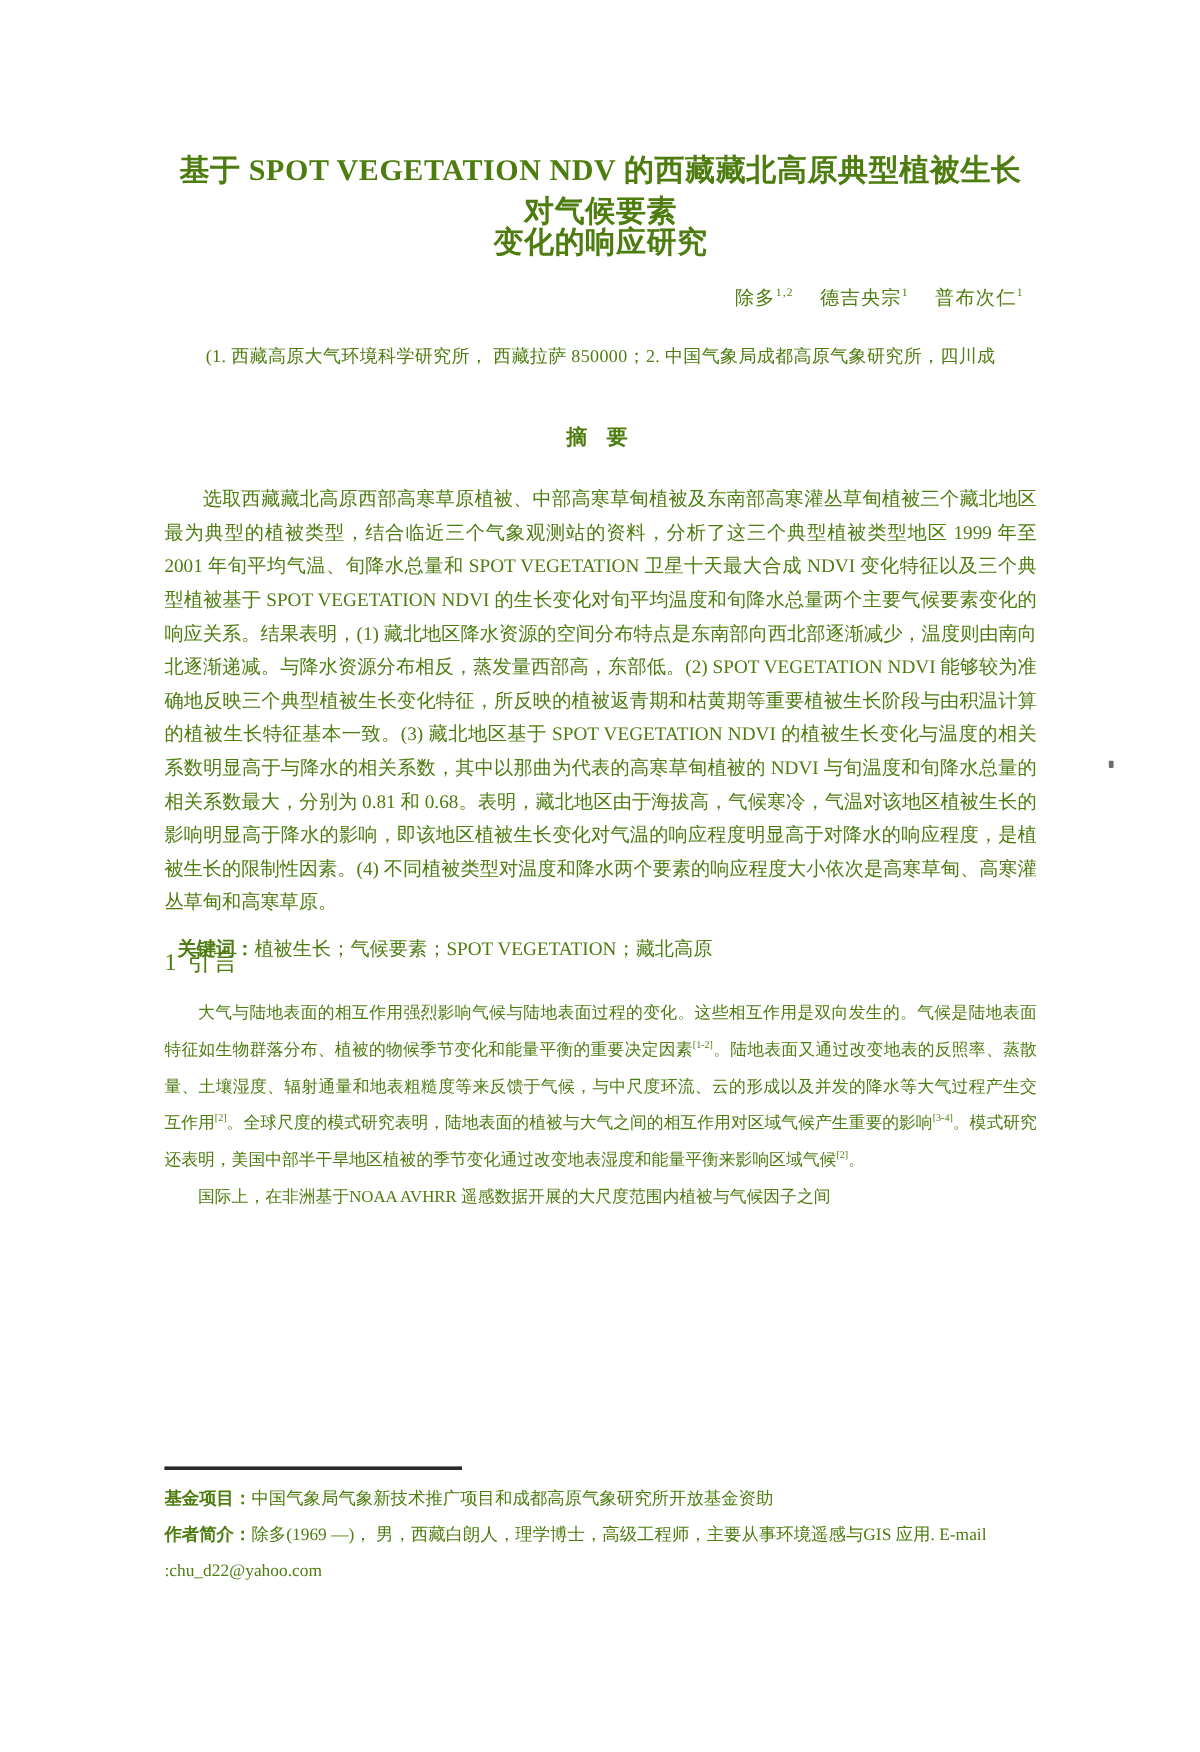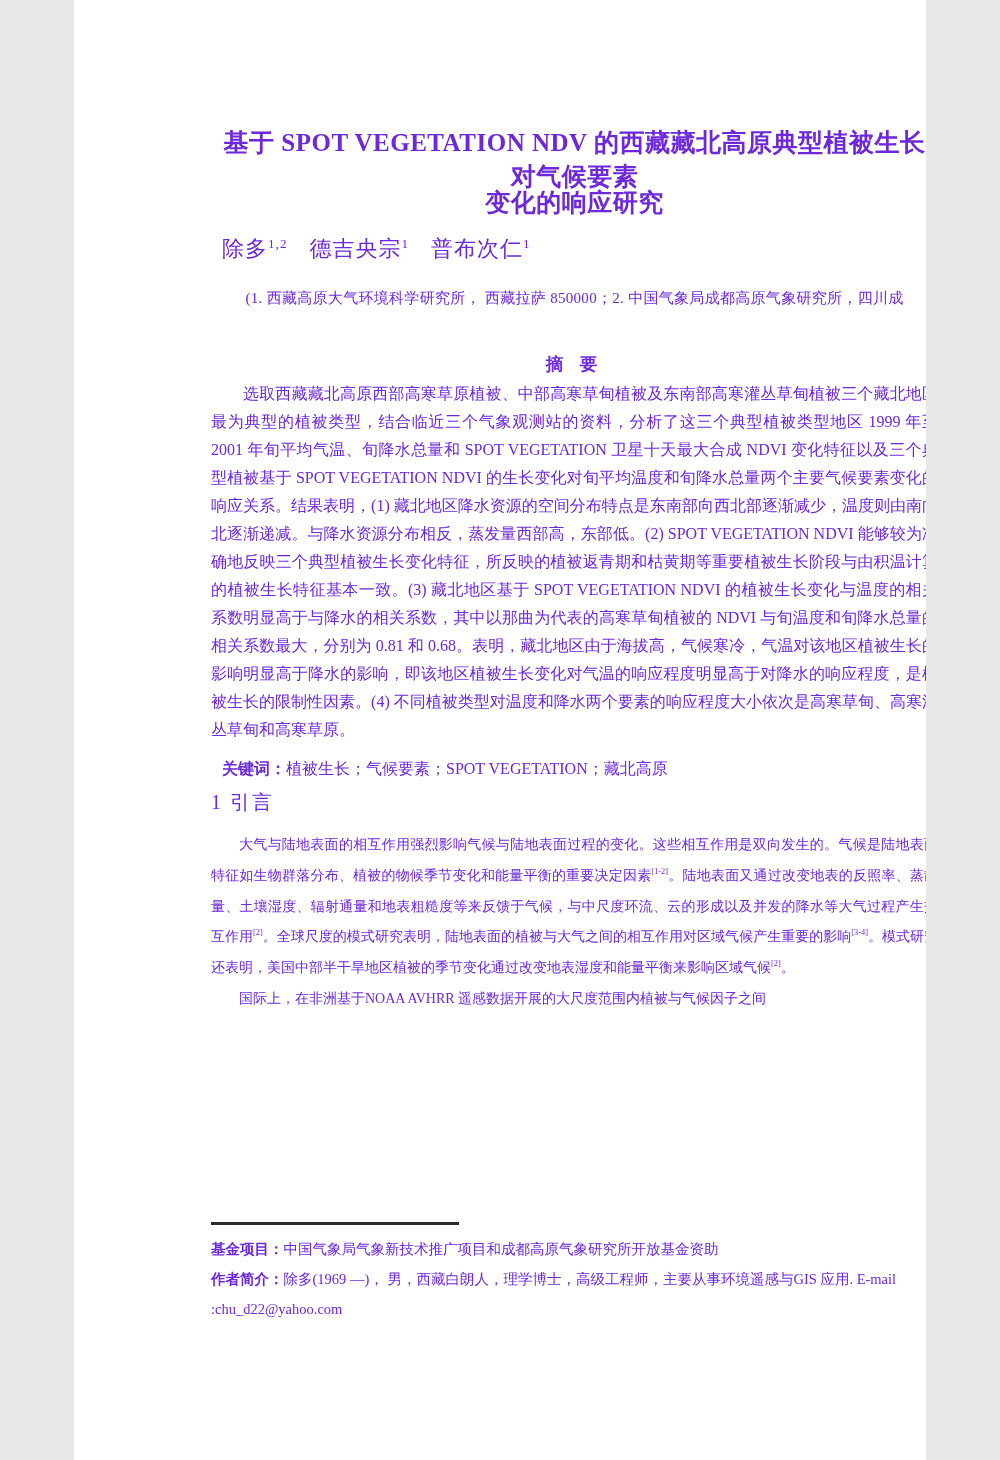--- a/index.html
+++ b/index.html
@@ -1,33 +1,33 @@
 <!DOCTYPE html>
 <html lang="zh"><head>
 <meta charset="utf-8">
 <style>
   html,body{margin:0;padding:0;background:#e8e8e8;}
   .page{
     position:relative;
-    width:852px;height:1460px;
+    width:1000px;height:1460px;
     margin:0 auto;
     background:#ffffff;
-    color:#6d28d9;
+    color:#4d7c0f;
     font-family:"Liberation Serif","DejaVu Serif",serif;
     overflow:hidden;
   }
   .content{position:absolute;left:137px;top:0;width:727px;}
   .block{position:absolute;left:0;width:727px;}
 
   .title-line{
     text-align:center;font-weight:bold;font-size:25px;line-height:34px;
     letter-spacing:0.5px;
   }
   .authors{
-    text-align:left;font-size:22px;line-height:30px;letter-spacing:1px;
+    text-align:right;font-size:16px;line-height:30px;letter-spacing:1px;
   }
   .authors .author{margin:0 11px;}
   sup{font-size:0.6em;line-height:0;}
   .affiliation{
     text-align:center;font-size:15px;line-height:31px;letter-spacing:0.3px;
   }
   .abstract-heading{
     text-align:center;font-weight:bold;font-size:17.5px;letter-spacing:6px;
   }
   .abstract-text{
@@ -76,21 +76,21 @@
     <div class="block authors" style="top:234px;">
       <span class="author"><span>除多</span><sup>1,2</sup></span><span class="author"><span>德吉央宗</span><sup>1</sup></span><span class="author"><span>普布次仁</span><sup>1</sup></span>
     </div>
 
     <div class="block affiliation" style="top:283px;">
       <div>(1. 西藏高原大气环境科学研究所， 西藏拉萨  850000；2.  中国气象局成都高原气象研究所，四川成</div>
     </div>
 
     <div class="block abstract-heading" style="top:352px;">摘 要</div>
 
-    <div class="block" style="top:380px;">
+    <div class="block" style="top:403px;">
       <p class="abstract-text">选取西藏藏北高原西部高寒草原植被、中部高寒草甸植被及东南部高寒灌丛草甸植被三个藏北地区最为典型的植被类型，结合临近三个气象观测站的资料，分析了这三个典型植被类型地区 1999 年至 2001 年旬平均气温、旬降水总量和 SPOT VEGETATION 卫星十天最大合成 NDVI 变化特征以及三个典型植被基于 SPOT VEGETATION NDVI 的生长变化对旬平均温度和旬降水总量两个主要气候要素变化的响应关系。结果表明，(1) 藏北地区降水资源的空间分布特点是东南部向西北部逐渐减少，温度则由南向北逐渐递减。与降水资源分布相反，蒸发量西部高，东部低。(2)  SPOT VEGETATION NDVI 能够较为准确地反映三个典型植被生长变化特征，所反映的植被返青期和枯黄期等重要植被生长阶段与由积温计算的植被生长特征基本一致。(3) 藏北地区基于 SPOT VEGETATION NDVI 的植被生长变化与温度的相关系数明显高于与降水的相关系数，其中以那曲为代表的高寒草甸植被的 NDVI 与旬温度和旬降水总量的相关系数最大，分别为 0.81 和 0.68。表明，藏北地区由于海拔高，气候寒冷，气温对该地区植被生长的影响明显高于降水的影响，即该地区植被生长变化对气温的响应程度明显高于对降水的响应程度，是植被生长的限制性因素。(4) 不同植被类型对温度和降水两个要素的响应程度大小依次是高寒草甸、高寒灌丛草甸和高寒草原。</p>
       <p class="keywords"><span class="label">关键词：</span><span>植被生长；气候要素；SPOT VEGETATION；藏北高原</span></p>
     </div>
 
     <div class="block section-heading" style="top:788px;">1 引言</div>
 
     <div class="block" style="top:830px;">
       <p class="body-p"><span>大气与陆地表面的相互作用强烈影响气候与陆地表面过程的变化。这些相互作用是双向发生的。气候是陆地表面特征如生物群落分布、植被的物候季节变化和能量平衡的重要决定因素</span><sup>[1-2]</sup><span>。陆地表面又通过改变地表的反照率、蒸散量、土壤湿度、辐射通量和地表粗糙度等来反馈于气候，与中尺度环流、云的形成以及并发的降水等大气过程产生交互作用</span><sup>[2]</sup><span>。全球尺度的模式研究表明，陆地表面的植被与大气之间的相互作用对区域气候产生重要的影响</span><sup>[3-4]</sup><span>。模式研究还表明，美国中部半干旱地区植被的季节变化通过改变地表湿度和能量平衡来影响区域气候</span><sup>[2]</sup><span>。</span></p>
       <p class="body-p">国际上，在非洲基于NOAA AVHRR 遥感数据开展的大尺度范围内植被与气候因子之间</p>
     </div>

